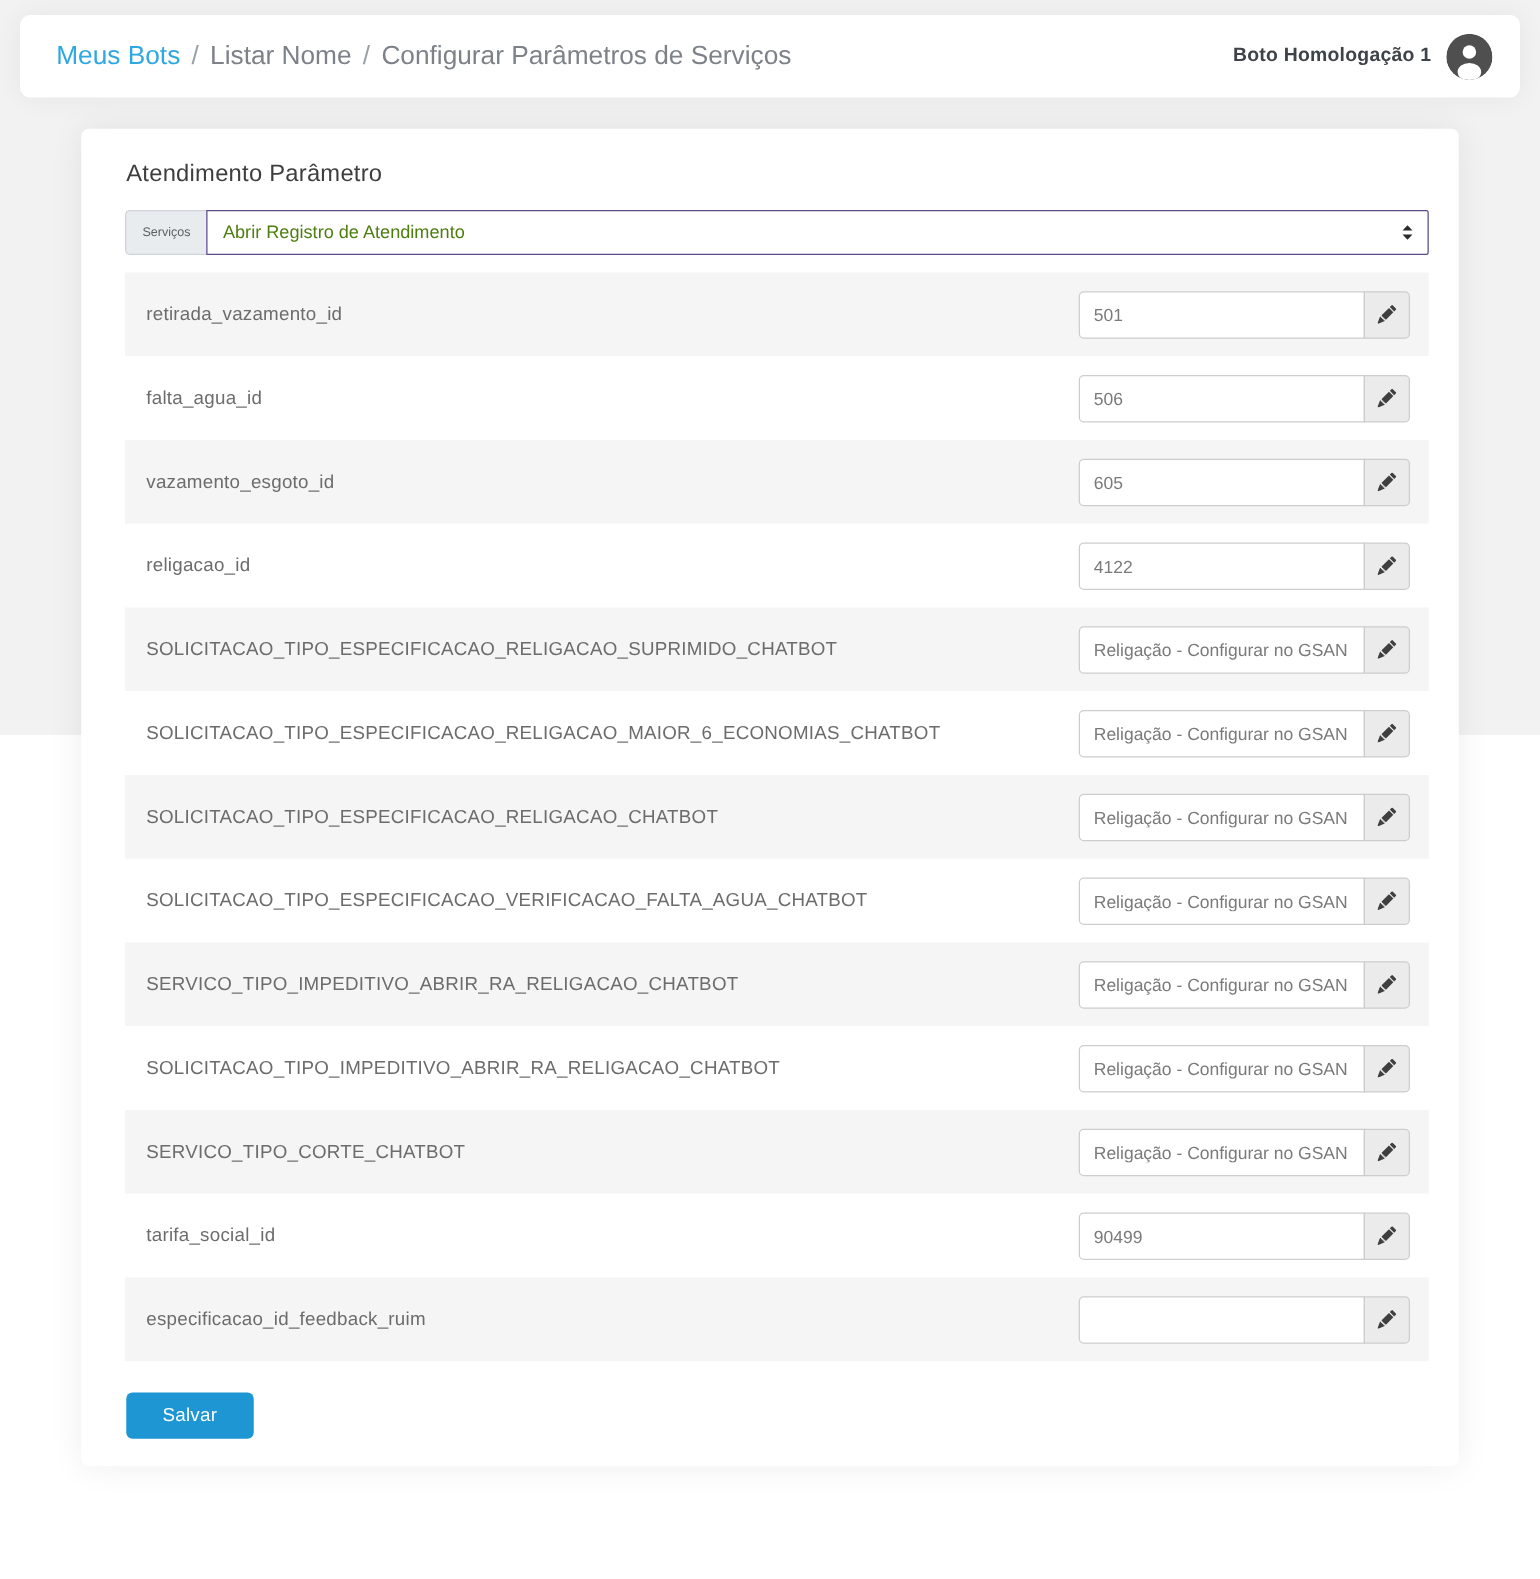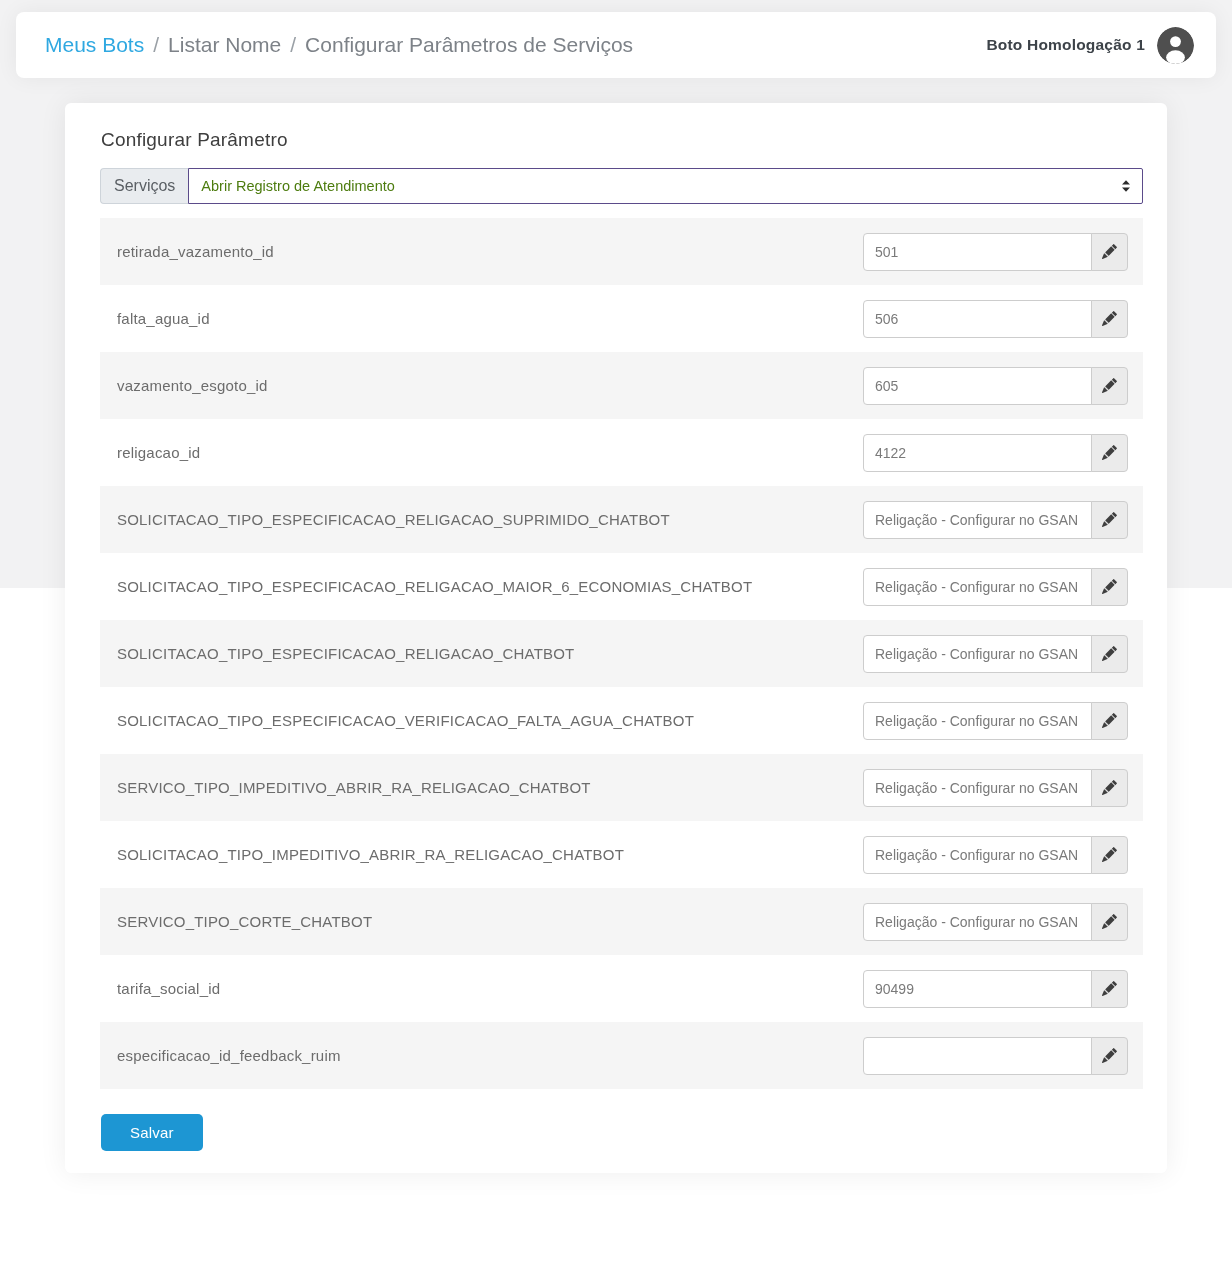--- a/index.html
+++ b/index.html
@@ -41,21 +41,21 @@
     background: #ffffff;
     border-radius: 6px;
     box-shadow: 0 0 28px rgba(0,0,0,0.07);
     padding: 24px 24px 18px 35px;
   }
   .card-title { font-size: 19px; font-weight: 500; color: #3e3e3e; margin: 2px 0 17px 1px; letter-spacing: .2px; }
 
   .service-group { display: flex; height: 36px; margin-bottom: 14px; }
   .service-label {
     background: #e9ecef; border: 1px solid #ced4da; border-right: none;
-    border-radius: 4px 0 0 4px; color: #5a5f64; font-size: 16px;
+    border-radius: 4px 0 0 4px; color: #5a5f64; font-size: 10px;
     display: flex; align-items: center; padding: 0 13px;
   }
   .select-wrap { position: relative; flex: 1; }
   .service-select {
     width: 100%; height: 100%;
     border: 1px solid #5b4b8a; border-radius: 0 2px 2px 0;
     background: #ffffff; color: #4d7c0f; font-size: 14.5px;
     padding: 0 34px 0 12px;
     -webkit-appearance: none; appearance: none;
     font-family: "Liberation Sans", sans-serif;
@@ -119,21 +119,21 @@
           </clipPath>
         </defs>
       <circle cx="18.5" cy="18.5" r="18.5" fill="#4f4f4f"></circle>
       <circle cx="18.5" cy="14.6" r="5.4" fill="#ffffff"></circle>
       <ellipse cx="18.5" cy="30.5" rx="9.4" ry="7.2" fill="#ffffff" clip-path="url(#avclip)"></ellipse>
     </svg>
   </div>
 </header>
 
 <main class="card">
-  <h1 class="card-title">Configurar Parâmetro</h1>
+  <h1 class="card-title">Atendimento Parâmetro</h1>
 
   <div class="service-group">
     <span class="service-label">Serviços</span>
     <span class="select-wrap">
       <select class="service-select">
         <option selected="">Abrir Registro de Atendimento</option>
       </select>
       <svg class="select-arrow" width="12" height="14" viewBox="0 0 12 14">
         <path d="M2 5.4 L6 1.2 L10 5.4 Z" fill="#2b2b2b"></path>
         <path d="M2 8.6 L6 12.8 L10 8.6 Z" fill="#2b2b2b"></path>

